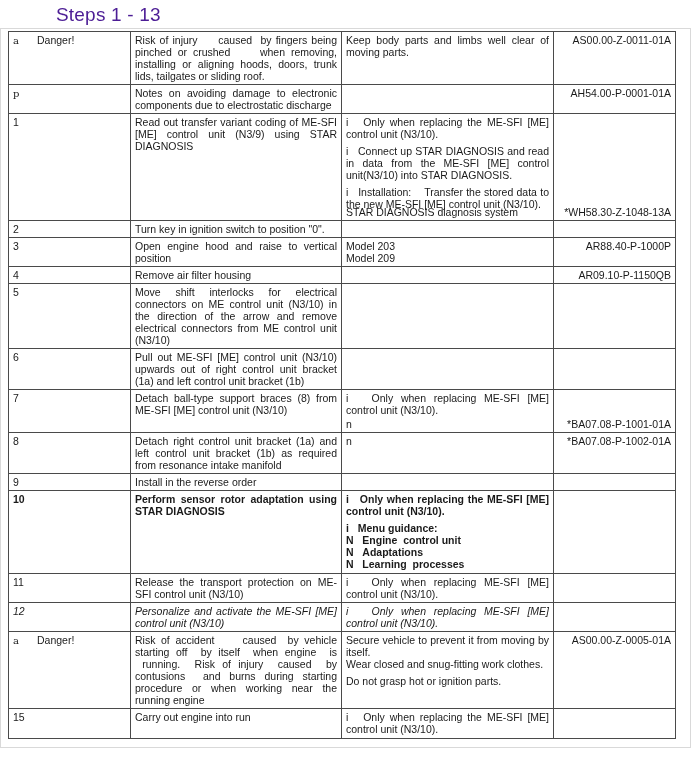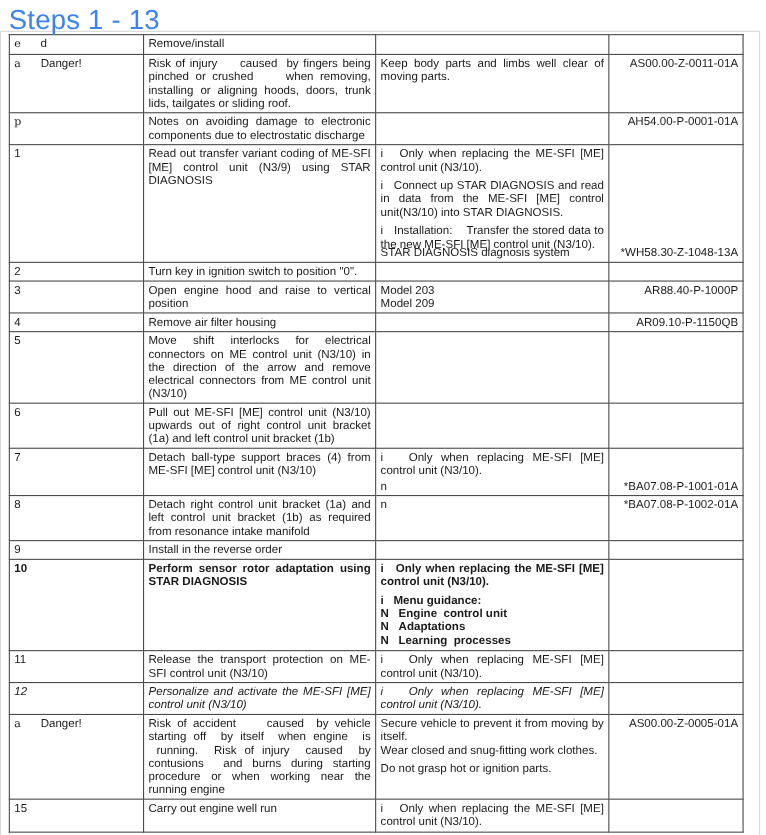--- a/index.html
+++ b/index.html
@@ -7,24 +7,25 @@
   body {
     width: 696px; height: 759px;
     background: #ffffff;
     font-family: "Liberation Sans", sans-serif;
     color: #1a1a1a;
     overflow: hidden;
   }
   
   .page-title {
     padding: 4px 0 2px 8px;
-    font-size: 25px;
-    color: #3b82f6;
+    font-size: 19px;
+    color: #4c1d95;
     letter-spacing: .2px;
     height: 28px;
+    margin-left: 48px;
   }
   
   .doc-frame {
     width: 691px;
     min-height: 683px;
     border: 1px solid #d9d9d9;
     background: #fff;
     padding: 2px 0 8px 7px;
   }
   table.steps {
@@ -63,28 +64,20 @@
 
 <div class="doc-frame">
   <table class="steps">
     <colgroup>
       <col style="width:122px">
       <col style="width:211px">
       <col style="width:212px">
       <col style="width:122px">
     </colgroup>
     <tbody id="steps-body">
-        <tr style="height: 18px;">
-          <td class="c-label"><span class="sym">e</span><span class="lbl2">d</span></td>
-          <td>
-            <div class="ctext">Remove/install</div>
-          </td>
-          <td></td>
-          <td></td>
-        </tr>
         <tr style="height: 50px;">
           <td class="c-label"><span class="sym">a</span><span class="lbl2">Danger!</span></td>
           <td>
             <div class="ctext">Risk of injury &nbsp;&nbsp;&nbsp; caused &nbsp;by fingers being pinched or crushed &nbsp;&nbsp;&nbsp; when removing, installing or aligning hoods, doors, trunk lids, tailgates or sliding roof.</div>
           </td>
           <td>
             <div class="ctext">Keep body parts and limbs well clear of moving parts.</div>
           </td>
           <td>
             <div class="code">AS00.00-Z-0011-01A</div>
@@ -158,21 +151,21 @@
           <td class="c-label"><span class="num">6</span></td>
           <td>
             <div class="ctext">Pull out ME-SFI [ME] control unit (N3/10) upwards out of right control unit bracket (1a) and left control unit bracket (1b)</div>
           </td>
           <td></td>
           <td></td>
         </tr>
         <tr style="height: 43px;">
           <td class="c-label"><span class="num">7</span></td>
           <td>
-            <div class="ctext">Detach ball-type support braces (4) from ME-SFI [ME] control unit (N3/10)</div>
+            <div class="ctext">Detach ball-type support braces (8) from ME-SFI [ME] control unit (N3/10)</div>
           </td>
           <td>
             <div class="ctext">i&nbsp;&nbsp;&nbsp;Only when replacing ME-SFI [ME] control unit (N3/10).</div>
             <div class="ctext pos-bottom">n</div>
           </td>
           <td>
             <div class="code pos-bottom">*BA07.08-P-1001-01A</div>
           </td>
         </tr>
         <tr style="height: 38px;">
@@ -239,21 +232,21 @@
             <div class="ctext">Wear closed and snug-fitting work clothes.</div>
             <div class="ctext">Do not grasp hot or ignition parts.</div>
           </td>
           <td>
             <div class="code">AS00.00-Z-0005-01A</div>
           </td>
         </tr>
         <tr style="height: 30px;">
           <td class="c-label"><span class="num">15</span></td>
           <td>
-            <div class="ctext">Carry out engine well run</div>
+            <div class="ctext">Carry out engine into run</div>
           </td>
           <td>
             <div class="ctext">i&nbsp;&nbsp;&nbsp;Only when replacing the ME-SFI [ME] control unit (N3/10).</div>
           </td>
           <td></td>
         </tr>
       </tbody>
   </table>
 </div>
 

